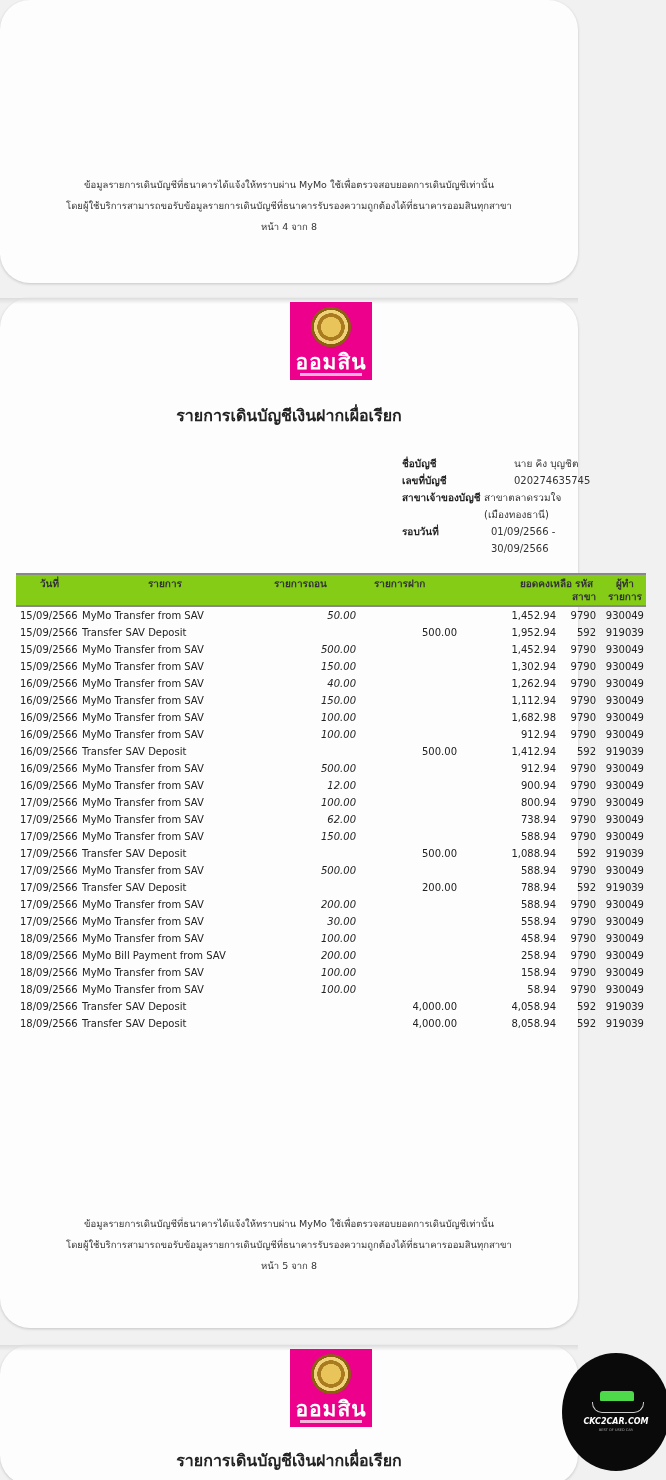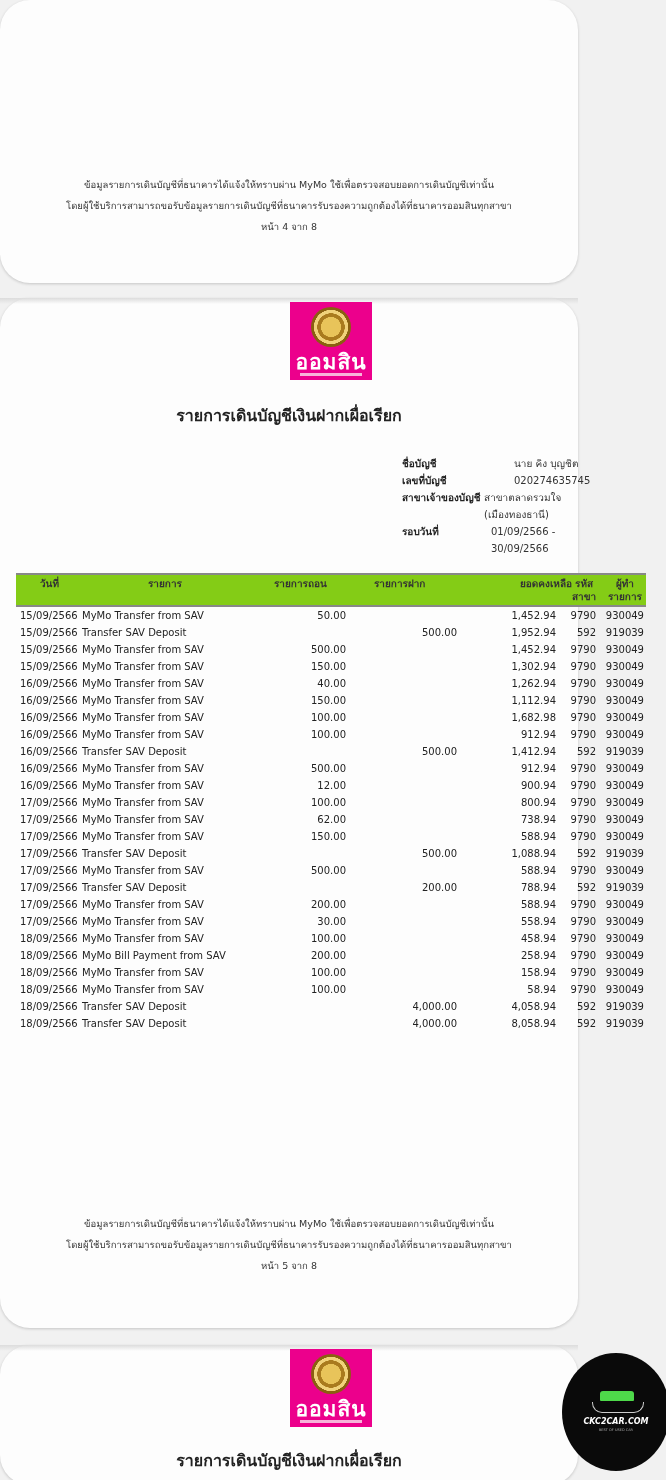--- a/index.html
+++ b/index.html
@@ -58,21 +58,21 @@
   .thead {
     position: relative; height: 30px; background: #84cc16;
     border-top: 2px solid #888; border-bottom: 2px solid #888;
     font-weight: bold; color: #333; text-decoration: underline;
   }
   .thead span { position: absolute; top: 2px; line-height: 13px; text-align: center; }
   .row { position: relative; height: 17px; line-height: 17px; color: #222; }
   .row span { position: absolute; top: 0; white-space: nowrap; }
   .c-date { left: 4px; }
   .c-desc { left: 66px; }
-  .c-wd { right: 300px; text-align: right; }
+  .c-wd { right: 290px; text-align: right; font-style: italic; }
   .c-dep { right: 189px; text-align: right; }
   .c-bal { right: 90px; text-align: right; }
   .c-br { right: 50px; text-align: right; }
   .c-op { right: 2px; text-align: right; }
   .watermark {
     position: absolute; left: 562px; top: 1353px; width: 108px; height: 118px;
     border-radius: 50%; background: #0a0a0a;
   }
   .wm-car { position:absolute; left:38px; top:38px; width:34px; height:10px; background:#4ed94a; border-radius:3px 3px 1px 1px; }
   .wm-body { position:absolute; left:30px; top:49px; width:50px; height:10px; border:1px solid #ccc; border-top:none; border-radius:0 0 10px 10px; }

